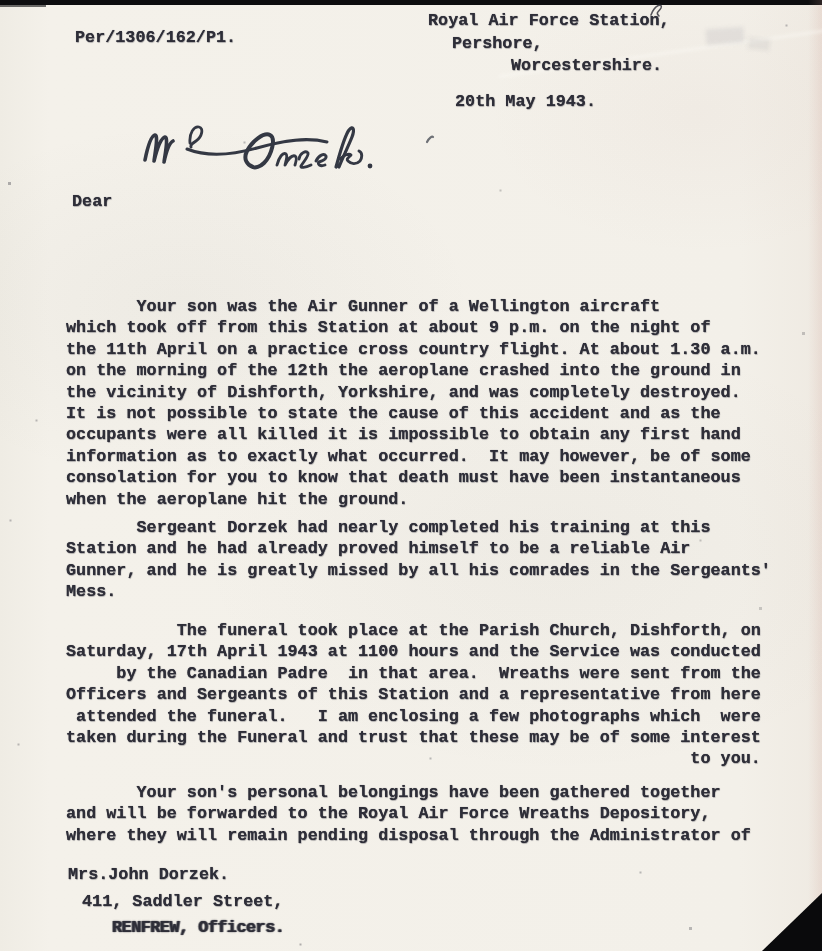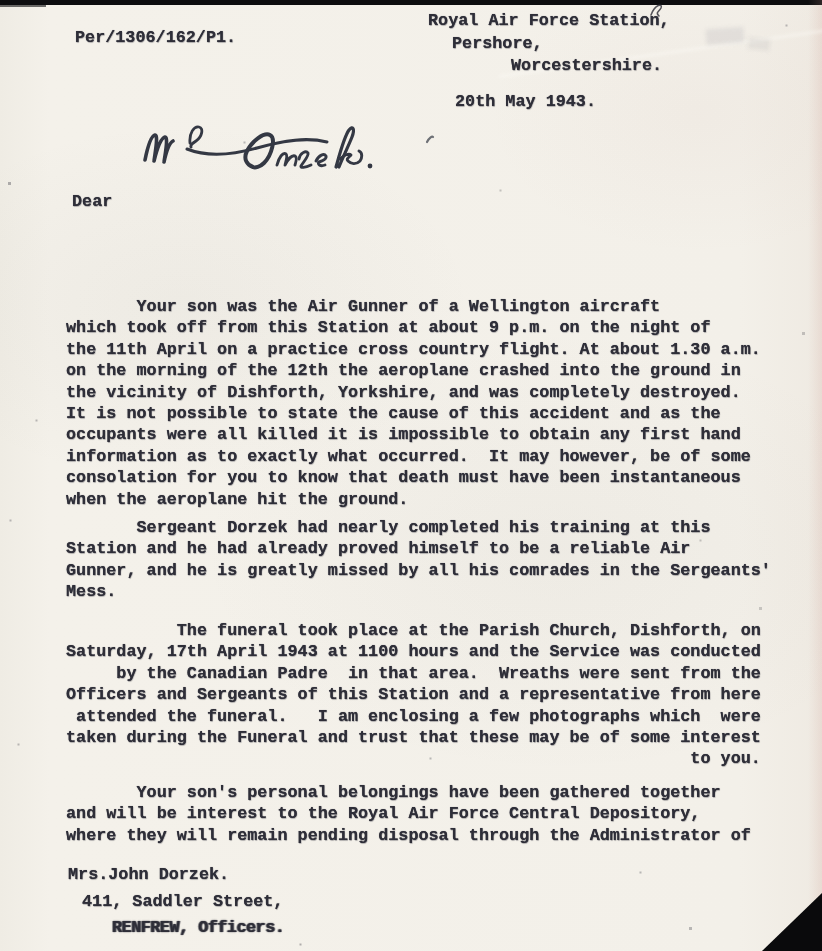--- a/index.html
+++ b/index.html
@@ -139,20 +139,20 @@
         <circle cx="235" cy="52" r="2.4" fill="#242936" stroke="none"></circle>
 
         <path d="M292,28 C294,24 297,22 298,23" stroke-width="2.2" opacity="0.7"></path>
       </g>
     </svg>
   </div>
 
   <div class="tw para p2"><div class="tline">       Your son was the Air Gunner of a Wellington aircraft</div><div class="tline">which took off from this Station at about 9 p.m. on the night of</div><div class="tline">the 11th April on a practice cross country flight. At about 1.30 a.m.</div><div class="tline">on the morning of the 12th the aeroplane crashed into the ground in</div><div class="tline">the vicinity of Dishforth, Yorkshire, and was completely destroyed.</div><div class="tline">It is not possible to state the cause of this accident and as the</div><div class="tline">occupants were all killed it is impossible to obtain any first hand</div><div class="tline">information as to exactly what occurred.  It may however, be of some</div><div class="tline">consolation for you to know that death must have been instantaneous</div><div class="tline">when the aeroplane hit the ground.</div></div>
   <div class="tw para p3"><div class="tline">       Sergeant Dorzek had nearly completed his training at this</div><div class="tline">Station and he had already proved himself to be a reliable Air</div><div class="tline">Gunner, and he is greatly missed by all his comrades in the Sergeants'</div><div class="tline">Mess.</div></div>
   <div class="tw para p4"><div class="tline">       The funeral took place at the Parish Church, Dishforth, on</div><div class="tline">Saturday, 17th April 1943 at 1100 hours and the Service was conducted</div><div class="tline">by the Canadian Padre  in that area.  Wreaths were sent from the</div><div class="tline">Officers and Sergeants of this Station and a representative from here</div><div class="tline">attended the funeral.   I am enclosing a few photographs which  were</div><div class="tline">taken during the Funeral and trust that these may be of some interest</div><div class="tline">to you.</div></div>
-  <div class="tw para p5"><div class="tline">       Your son's personal belongings have been gathered together</div><div class="tline">and will be interest to the Royal Air Force Central Depository,</div><div class="tline">where they will remain pending disposal through the Administrator of</div></div>
+  <div class="tw para p5"><div class="tline">       Your son's personal belongings have been gathered together</div><div class="tline">and will be forwarded to the Royal Air Force Wreaths Depository,</div><div class="tline">where they will remain pending disposal through the Administrator of</div></div>
 
   <div class="tw address"><div class="tline">Mrs.John Dorzek.</div><div class="tline">411, Saddler Street,</div><div class="tline">RENFREW, Officers.</div></div>
 
   <div class="specks"></div>
   <div class="corner-fold"></div>
 
 </div>
 
 </body></html>

